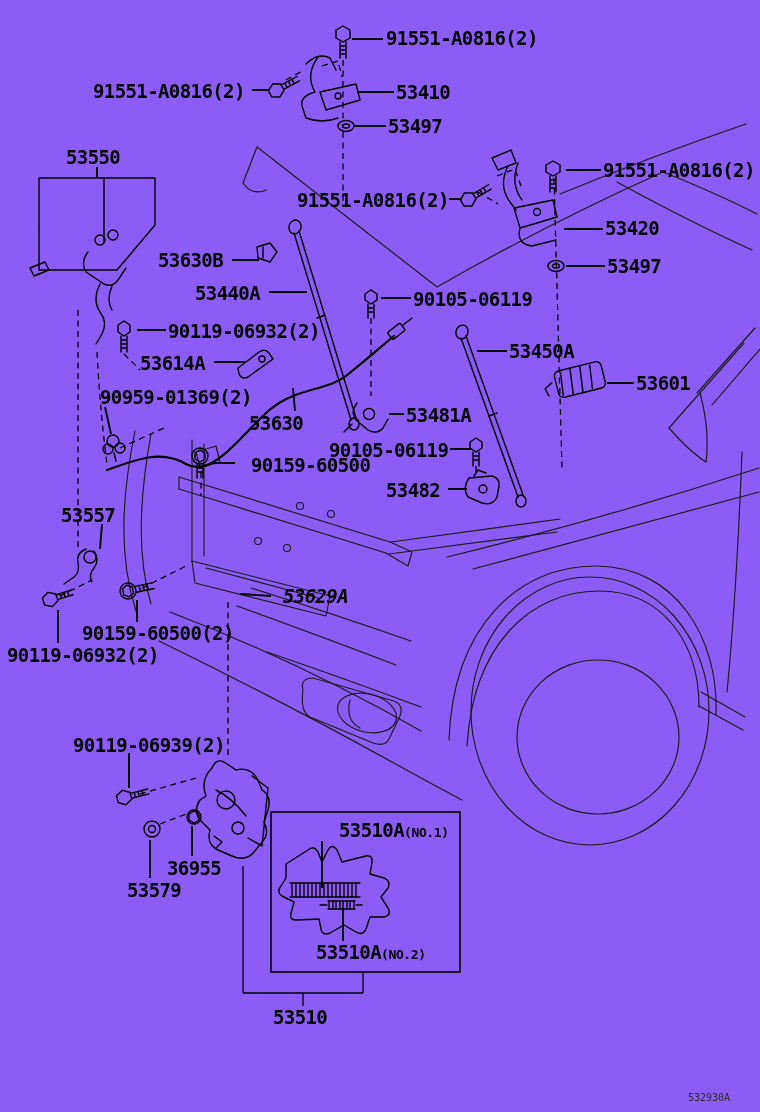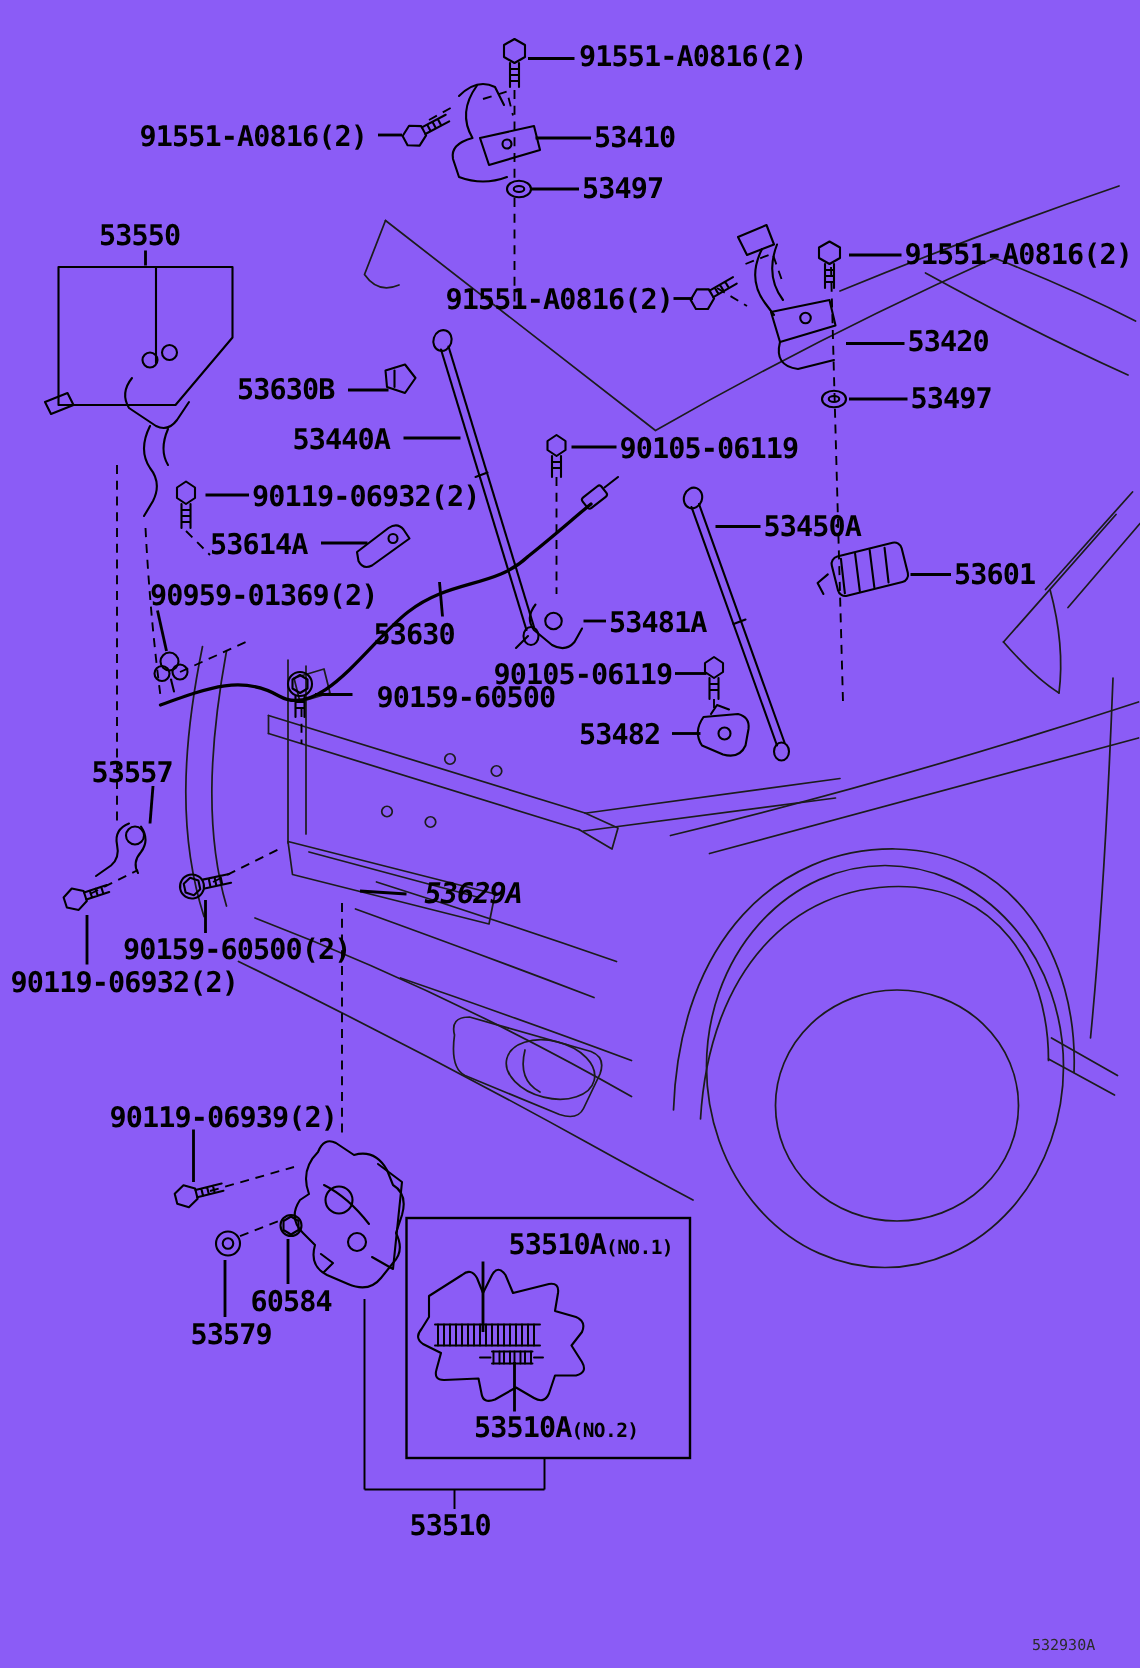--- a/index.html
+++ b/index.html
@@ -323,21 +323,21 @@
       <div class="lbl" style="left: 406px; top: 406px;"><span>53481A</span></div>
       <div class="lbl" style="left: 249px; top: 414px;"><span>53630</span></div>
       <div class="lbl" style="left: 329px; top: 441px;"><span>90105-06119</span></div>
       <div class="lbl" style="left: 251px; top: 456px;"><span>90159-60500</span></div>
       <div class="lbl" style="left: 386px; top: 481px; text-align: center;"><span>53482</span></div>
       <div class="lbl" style="left: 61px; top: 506px;"><span>53557</span></div>
       <div class="lbl" style="left: 283px; top: 587px; font-style: italic;"><span>53629A</span></div>
       <div class="lbl" style="left: 82px; top: 624px;"><span>90159-60500(2)</span></div>
       <div class="lbl" style="left: 7px; top: 646px;"><span>90119-06932(2)</span></div>
       <div class="lbl" style="left: 73px; top: 736px;"><span>90119-06939(2)</span></div>
-      <div class="lbl" style="left: 167px; top: 859px;"><span>60584</span></div>
+      <div class="lbl" style="left: 167px; top: 859px;"><span>36955</span></div>
       <div class="lbl" style="left: 127px; top: 881px;"><span>53579</span></div>
       <div class="lbl" style="left: 291px; top: 821px; margin-left: 48px;"><span>53510A</span><span class="sfx">(NO.1)</span></div>
       <div class="lbl" style="left: 316px; top: 943px;"><span>53510A</span><span class="sfx">(NO.2)</span></div>
       <div class="lbl" style="left: 273px; top: 1008px;"><span>53510</span></div>
       <div class="lbl code" style="left: 688px; top: 1091px;"><span>532930A</span></div>
     </div>
 
 </div>
 
 </body></html>

